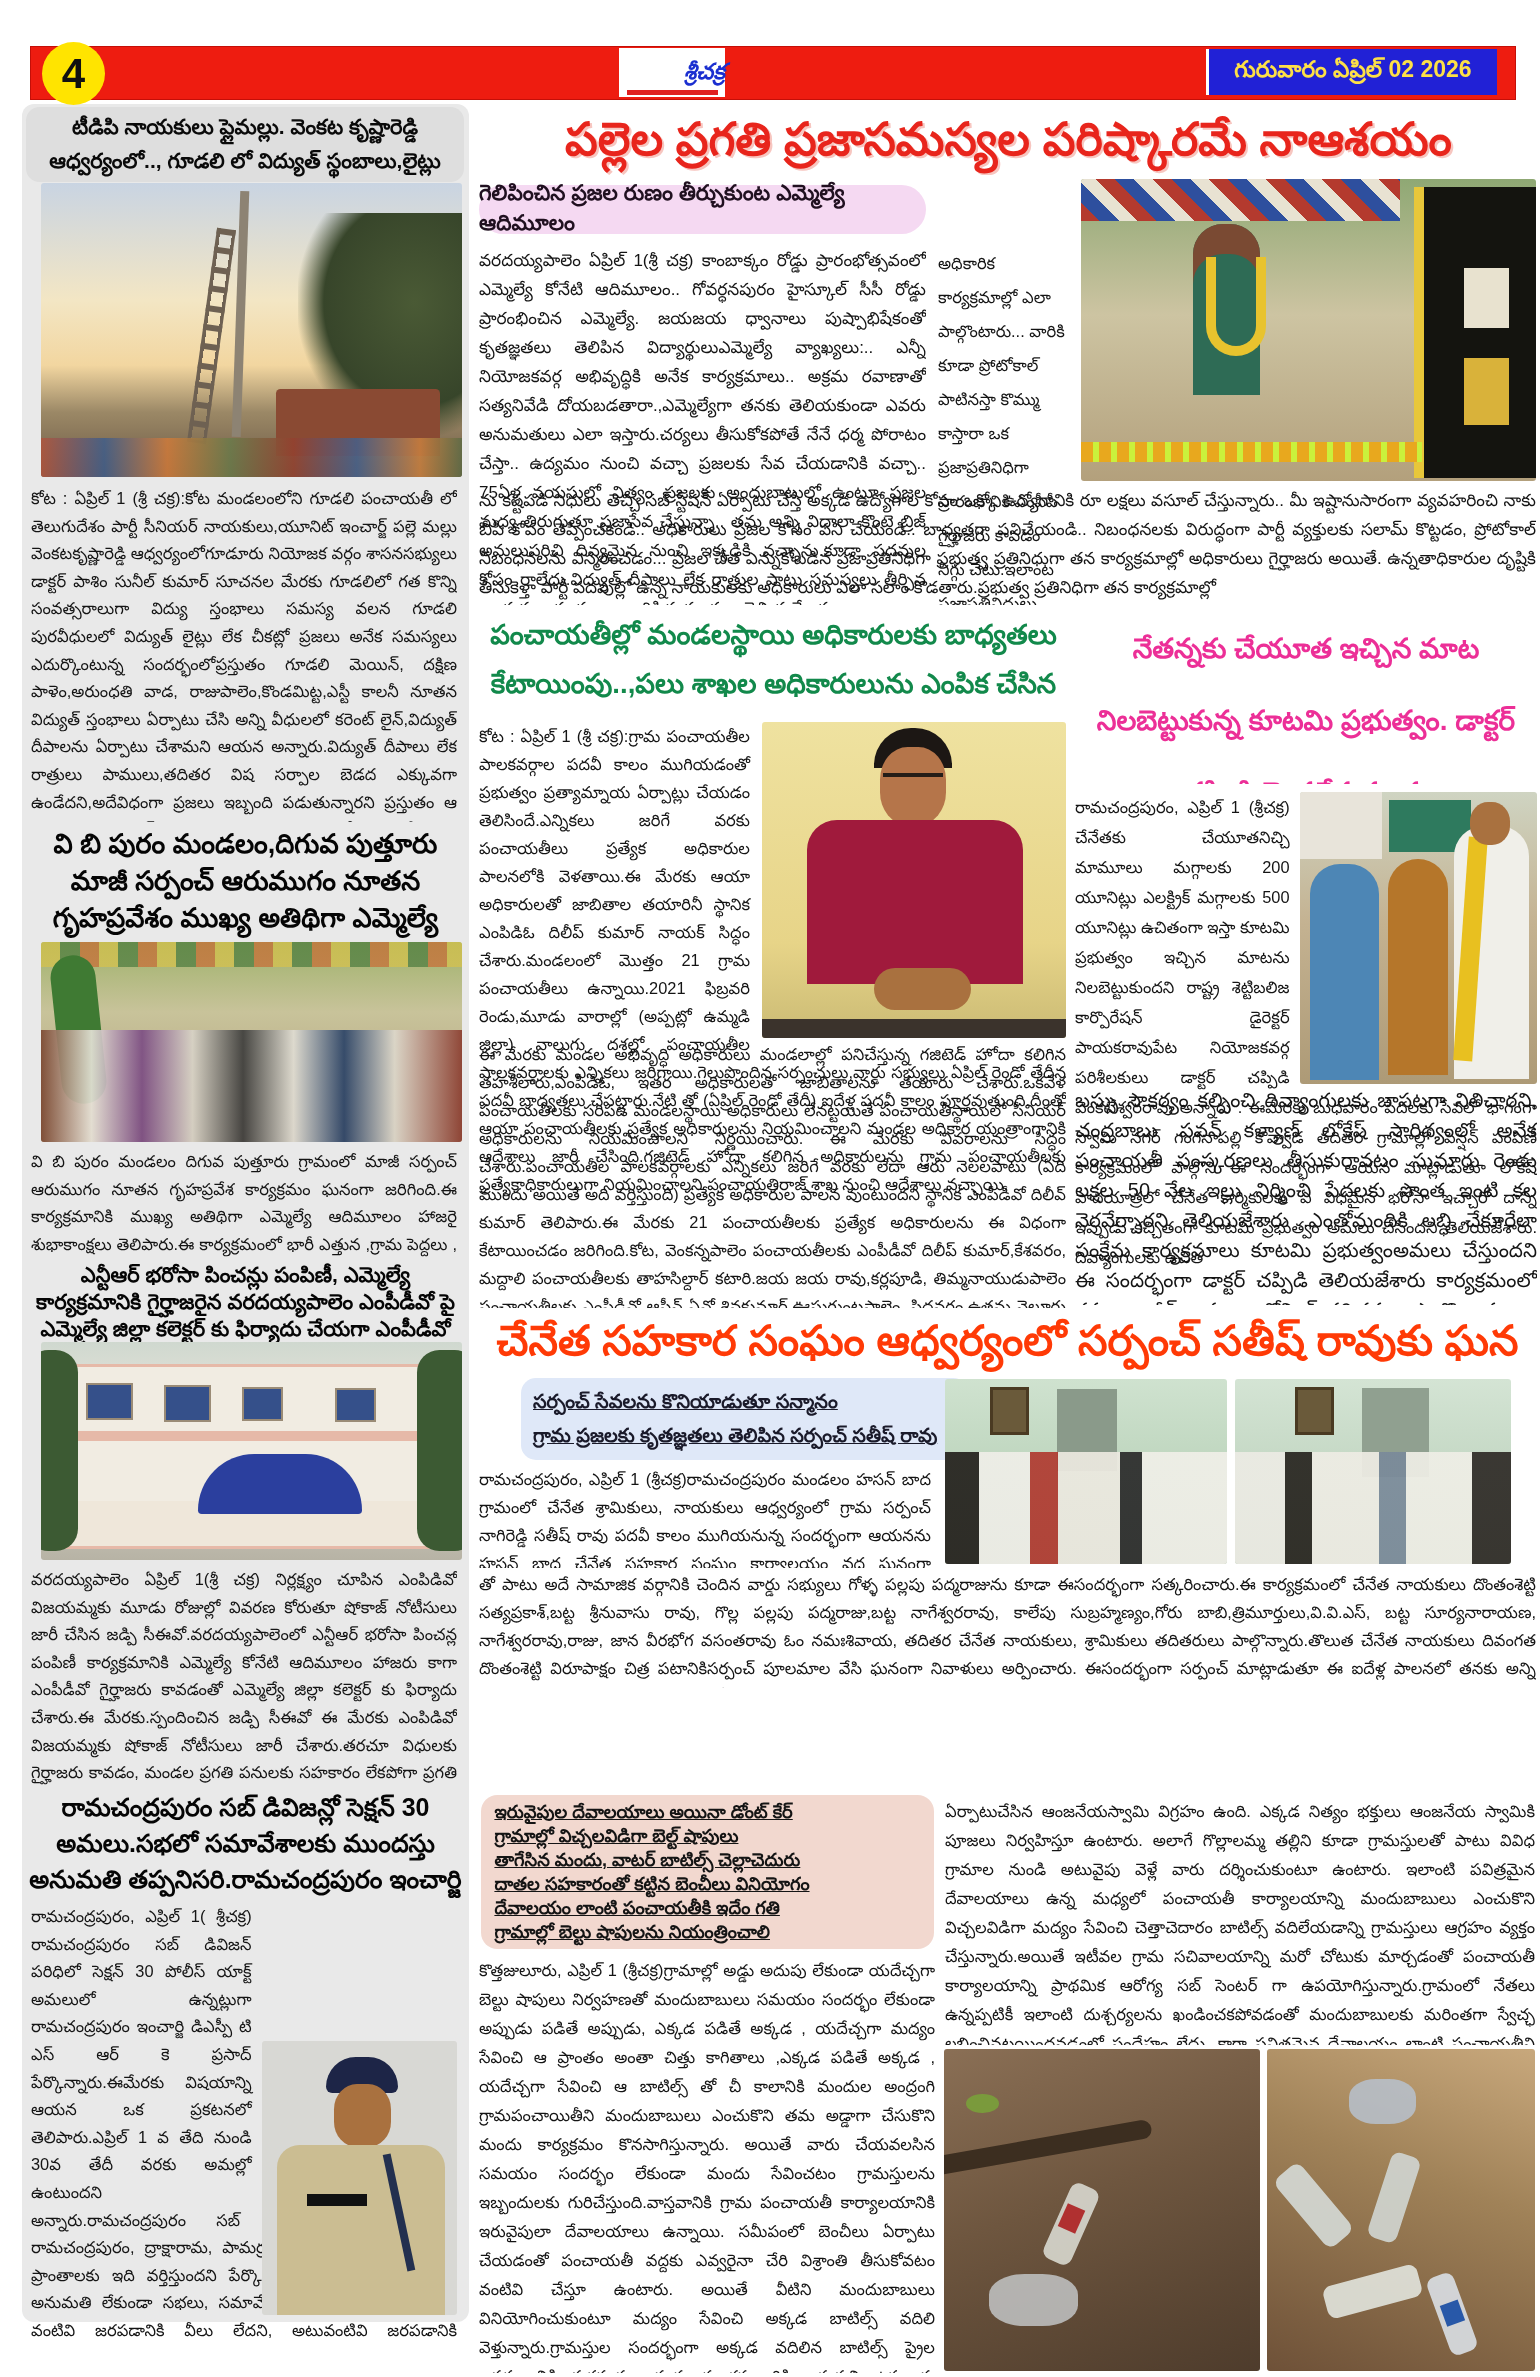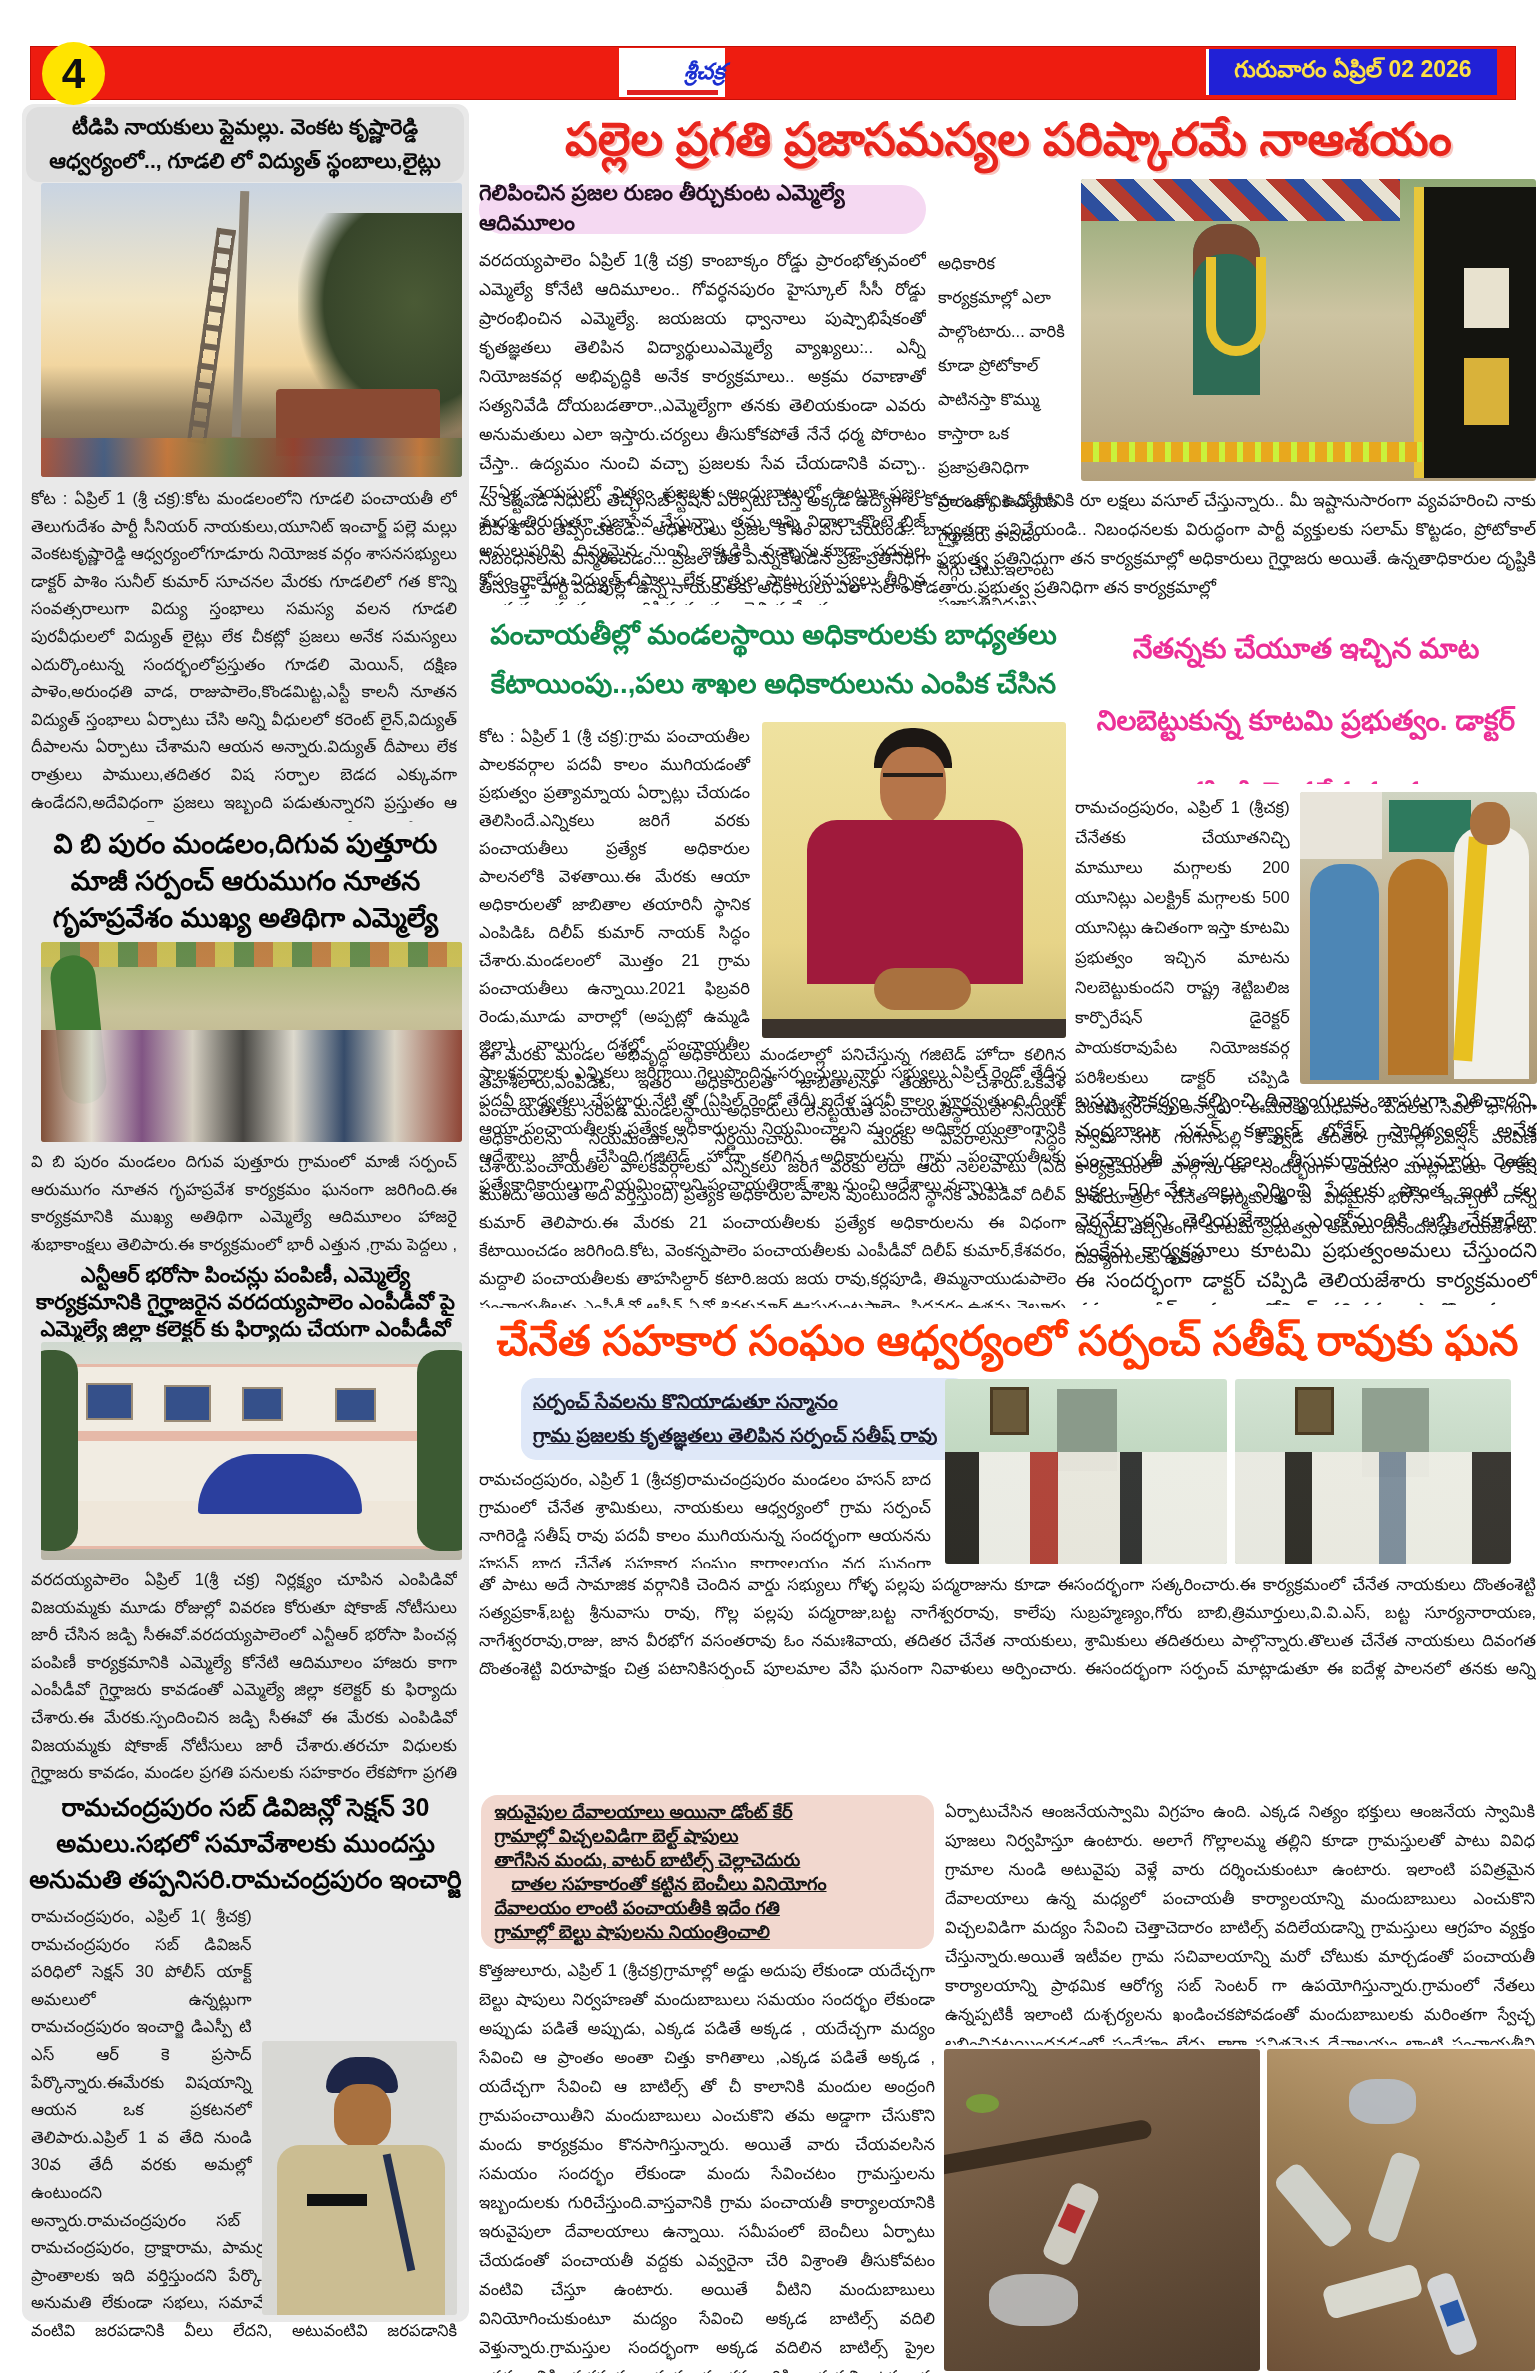--- a/index.html
+++ b/index.html
@@ -175,21 +175,21 @@
     <span>రామచంద్రపురం, ఎప్రిల్ 1 (శ్రీచక్ర)రామచంద్రపురం మండలం హసన్ బాద గ్రామంలో చేనేత శ్రామికులు, నాయకులు ఆధ్వర్యంలో గ్రామ సర్పంచ్ నాగిరెడ్డి సతీష్ రావు పదవీ కాలం ముగియనున్న సందర్భంగా ఆయనను హసన్ బాద చేనేత సహకార సంఘం కార్యాలయం వద్ద ఘనంగా సత్కరించారు.గడిచిన ఐదేళ్లలో సతీష్ రావు గ్రామానికి చేసిన అనేక సేవలను కొనియాడారు . అలాగే అన్ని వర్గాల ప్రజల సమన్వయంతో గ్రామాన్ని ఐక్యంగా ఉంచడంలోను, ప్రభుత్వం చేపట్టిన అనేక సంక్షేమ పథకాలు,అనేక సమాజ హిత కార్యక్రమాలు,దేశభక్తి కార్యక్రమాలు,స్వర్ణాంద్ర స్వచ్ఛంద్ర వంటి అనేక కార్యక్రమాలు ప్రజలలోకి తీసుకెళ్లి గ్రామ ప్రజలకు అవగాహన కల్పించి అందరికీ ఆదర్శవంతంగా నిలిచారని సర్పంచ్ ని కొనియాడారు. సర్పంచ్</span>
   </div>
   <div class="abs body-txt" style="left:479px;top:1570px;width:1057px;height:118px;font-size:16.4px;line-height:28px;">
     <span>తో పాటు అదే సామాజిక వర్గానికి చెందిన వార్డు సభ్యులు గోళ్ళ పల్లపు పద్మరాజును కూడా ఈసందర్భంగా సత్కరించారు.ఈ కార్యక్రమంలో చేనేత నాయకులు దొంతంశెట్టి సత్యప్రకాశ్,బట్ట శ్రీనువాసు రావు, గొల్ల పల్లపు పద్మరాజు,బట్ట నాగేశ్వరరావు, కాలేపు సుబ్రహ్మణ్యం,గోరు బాబి,త్రిమూర్తులు,వి.వి.ఎస్, బట్ట సూర్యనారాయణ, నాగేశ్వరరావు,రాజు, జాన వీరభోగ వసంతరావు ఓం నమఃశివాయ, తదితర చేనేత నాయకులు, శ్రామికులు తదితరులు పాల్గొన్నారు.తొలుత చేనేత నాయకులు దివంగత దొంతంశెట్టి విరూపాక్షం చిత్ర పటానికిసర్పంచ్ పూలమాల వేసి ఘనంగా నివాళులు అర్పించారు. ఈసందర్భంగా సర్పంచ్ మాట్లాడుతూ ఈ ఐదేళ్ల పాలనలో తనకు అన్ని విధాలుగా సహకరించిన గ్రామస్థులందరికీ కృతజ్ఞతలు తెలియజేశారు</span>
   </div>
 
   <div class="abs" style="left:481px;top:1795px;width:453px;height:154px;background:#f2d8cf;border-radius:16.4px;padding:4.5px 13.4px;box-sizing:border-box;">
     <div class="ul-line" style="font-size:18px;line-height:24px;color:#141414;">ఇరువైపుల దేవాలయాలు అయినా డోంట్ కేర్</div>
     <div class="ul-line" style="font-size:18px;line-height:24px;color:#141414;">గ్రామాల్లో విచ్చలవిడిగా బెల్ట్ షాపులు</div>
     <div class="ul-line" style="font-size:18px;line-height:24px;color:#141414;">తాగేసిన మందు, వాటర్ బాటిల్స్ చెల్లాచెదురు</div>
-    <div class="ul-line" style="font-size:18px;line-height:24px;color:#141414;margin-left:17px;">దాతల సహకారంతో కట్టిన బెంచీలు వినియోగం</div>
+    <div class="ul-line" style="font-size:18px;line-height:24px;color:#141414;">దాతల సహకారంతో కట్టిన బెంచీలు వినియోగం</div>
     <div class="ul-line" style="font-size:18px;line-height:24px;color:#141414;">దేవాలయం లాంటి పంచాయతీకి ఇదేం గతి</div>
     <div class="ul-line" style="font-size:18px;line-height:24px;color:#141414;">గ్రామాల్లో బెల్టు షాపులను నియంత్రించాలి</div>
   </div>
   <div class="abs body-txt" style="left:479px;top:1956px;width:456px;height:417px;font-size:16.4px;line-height:29px;">
     <span>కొత్తజులూరు, ఎప్రిల్ 1 (శ్రీచక్ర)గ్రామాల్లో అడ్డు అదుపు లేకుండా యదేచ్చగా బెల్టు షాపులు నిర్వహణతో మందుబాబులు సమయం సందర్భం లేకుండా అప్పుడు పడితే అప్పుడు, ఎక్కడ పడితే అక్కడ , యదేచ్చగా మద్యం సేవించి ఆ ప్రాంతం అంతా చిత్తు కాగితాలు ,ఎక్కడ పడితే అక్కడ , యదేచ్చగా సేవించి ఆ బాటిల్స్ తో చీ కాలానికి మందుల అంద్రంగి గ్రామపంచాయితీని మందుబాబులు ఎంచుకొని తమ అడ్డాగా చేసుకొని మందు కార్యక్రమం కొనసాగిస్తున్నారు. అయితే వారు చేయవలసిన సమయం సందర్భం లేకుండా మందు సేవించటం గ్రామస్తులను ఇబ్బందులకు గురిచేస్తుంది.వాస్తవానికి గ్రామ పంచాయతీ కార్యాలయానికి ఇరువైపులా దేవాలయాలు ఉన్నాయి. సమీపంలో బెంచీలు ఏర్పాటు చేయడంతో పంచాయతీ వద్దకు ఎవ్వరైనా చేరి విశ్రాంతి తీసుకోవటం వంటివి చేస్తూ ఉంటారు. అయితే వీటిని మందుబాబులు వినియోగించుకుంటూ మద్యం సేవించి అక్కడ బాటిల్స్ వదిలి వెళ్తున్నారు.గ్రామస్తుల సందర్భంగా అక్కడ వదిలిన బాటిల్స్ ప్రైల అసహనానికి గురవుతున్నారు.ప్రధాన రహదారికి ఆనుకుని ఉన్న ఈ పంచాయతీ కార్యాలయానికి ఒకవైపు గ్రామ దేవతల గుడి,మరోవైపు గొల్లాలమ్మ తల్లి గుడి ఉన్నాయి. గ్రామ దేవతల పీఠం వద్ద శ్రద్ధతో గ్రామస్తులు పూజలు నిర్వహిస్తూ ఉంటారని, ఇలాంటి చోట మందుబాబుల ఆగడాలను అరికట్టాలని గ్రామస్తులు కోరుతున్నారు.</span>
   </div>
   <div class="abs body-txt" style="left:945px;top:1797px;width:590px;height:248px;font-size:16.4px;line-height:29px;">
     <span>ఏర్పాటుచేసిన ఆంజనేయస్వామి విగ్రహం ఉంది. ఎక్కడ నిత్యం భక్తులు ఆంజనేయ స్వామికి పూజలు నిర్వహిస్తూ ఉంటారు. అలాగే గొల్లాలమ్మ తల్లిని కూడా గ్రామస్తులతో పాటు వివిధ గ్రామాల నుండి అటువైపు వెళ్లే వారు దర్శించుకుంటూ ఉంటారు. ఇలాంటి పవిత్రమైన దేవాలయాలు ఉన్న మధ్యలో పంచాయతీ కార్యాలయాన్ని మందుబాబులు ఎంచుకొని విచ్చలవిడిగా మద్యం సేవించి చెత్తాచెదారం బాటిల్స్ వదిలేయడాన్ని గ్రామస్తులు ఆగ్రహం వ్యక్తం చేస్తున్నారు.అయితే ఇటీవల గ్రామ సచివాలయాన్ని మరో చోటుకు మార్చడంతో పంచాయతీ కార్యాలయాన్ని ప్రాథమిక ఆరోగ్య సబ్ సెంటర్ గా ఉపయోగిస్తున్నారు.గ్రామంలో నేతలు ఉన్నప్పటికీ ఇలాంటి దుశ్చర్యలను ఖండించకపోవడంతో మందుబాబులకు మరింతగా స్వేచ్ఛ లభించినట్లయిందనడంలో సందేహం లేదు. కాగా పవిత్రమైన దేవాలయం లాంటి పంచాయతీని ఇలా తమ అడ్డగా మార్చివిస్తున్న మందుబాబులకు చెక్ పెట్టాలని గొల్లపాలెం పోలీసులను కోరుతున్నారు. గ్రామాల్లో పోలీస్ టికెట్ ఏర్పాటు చేసి మందుబాబుల ఆగడాలను అరికట్టాలని, అలాగే యదేచ్చేయగా కొనసాగుతున్న బెల్టు షాపులను సైతం నియంత్రించాలని, గ్రామస్తులు కోరుతున్నారు.</span>
   </div>
   <div class="photo" style="left:944px;top:2049px;width:316px;height:322px;background:linear-gradient(160deg,#8a6f55 0%,#6e563f 45%,#4e3c2c 100%);">

